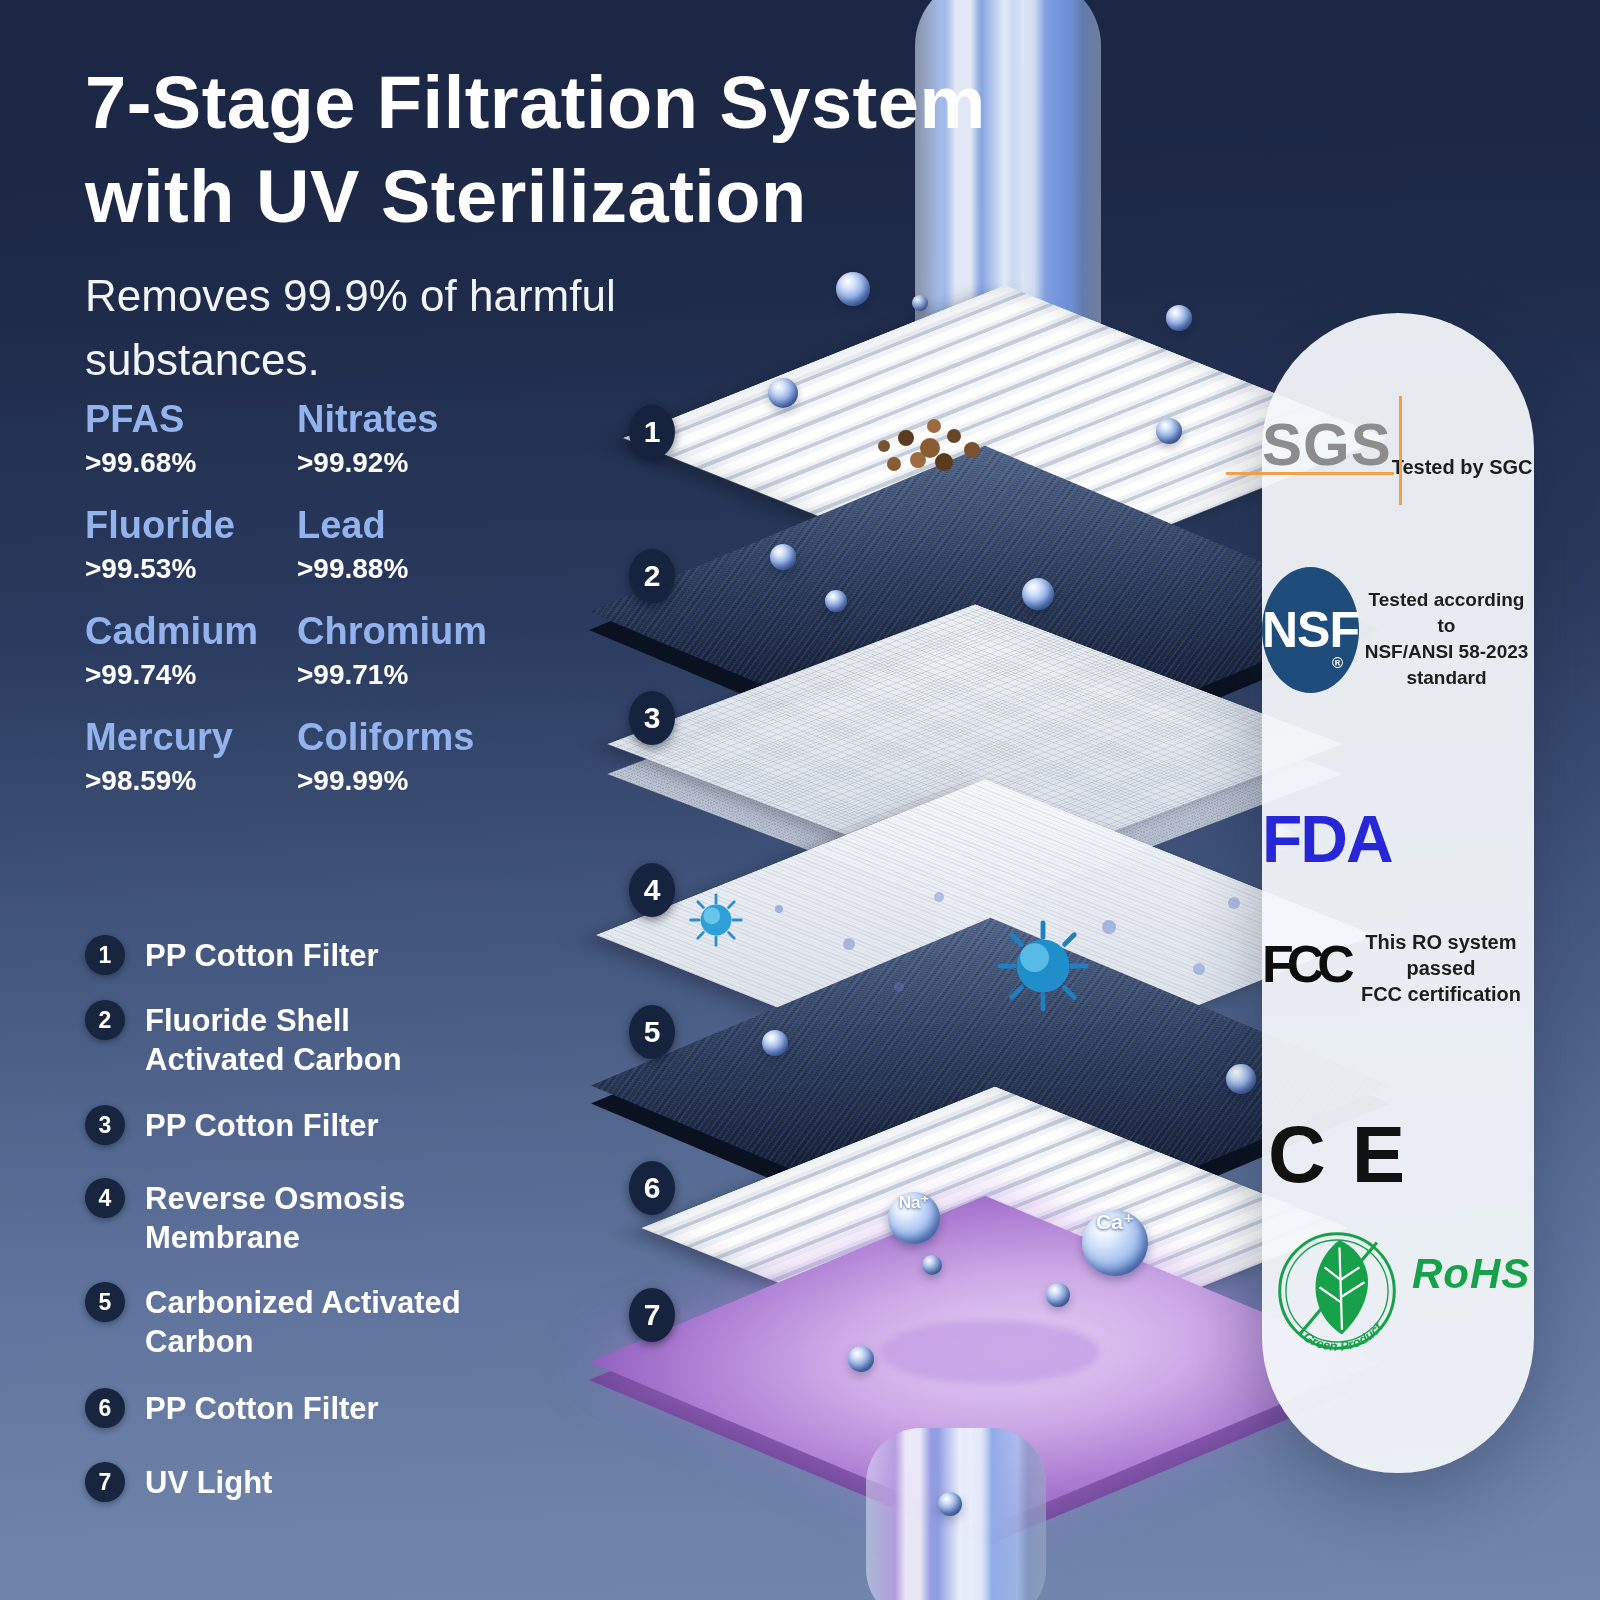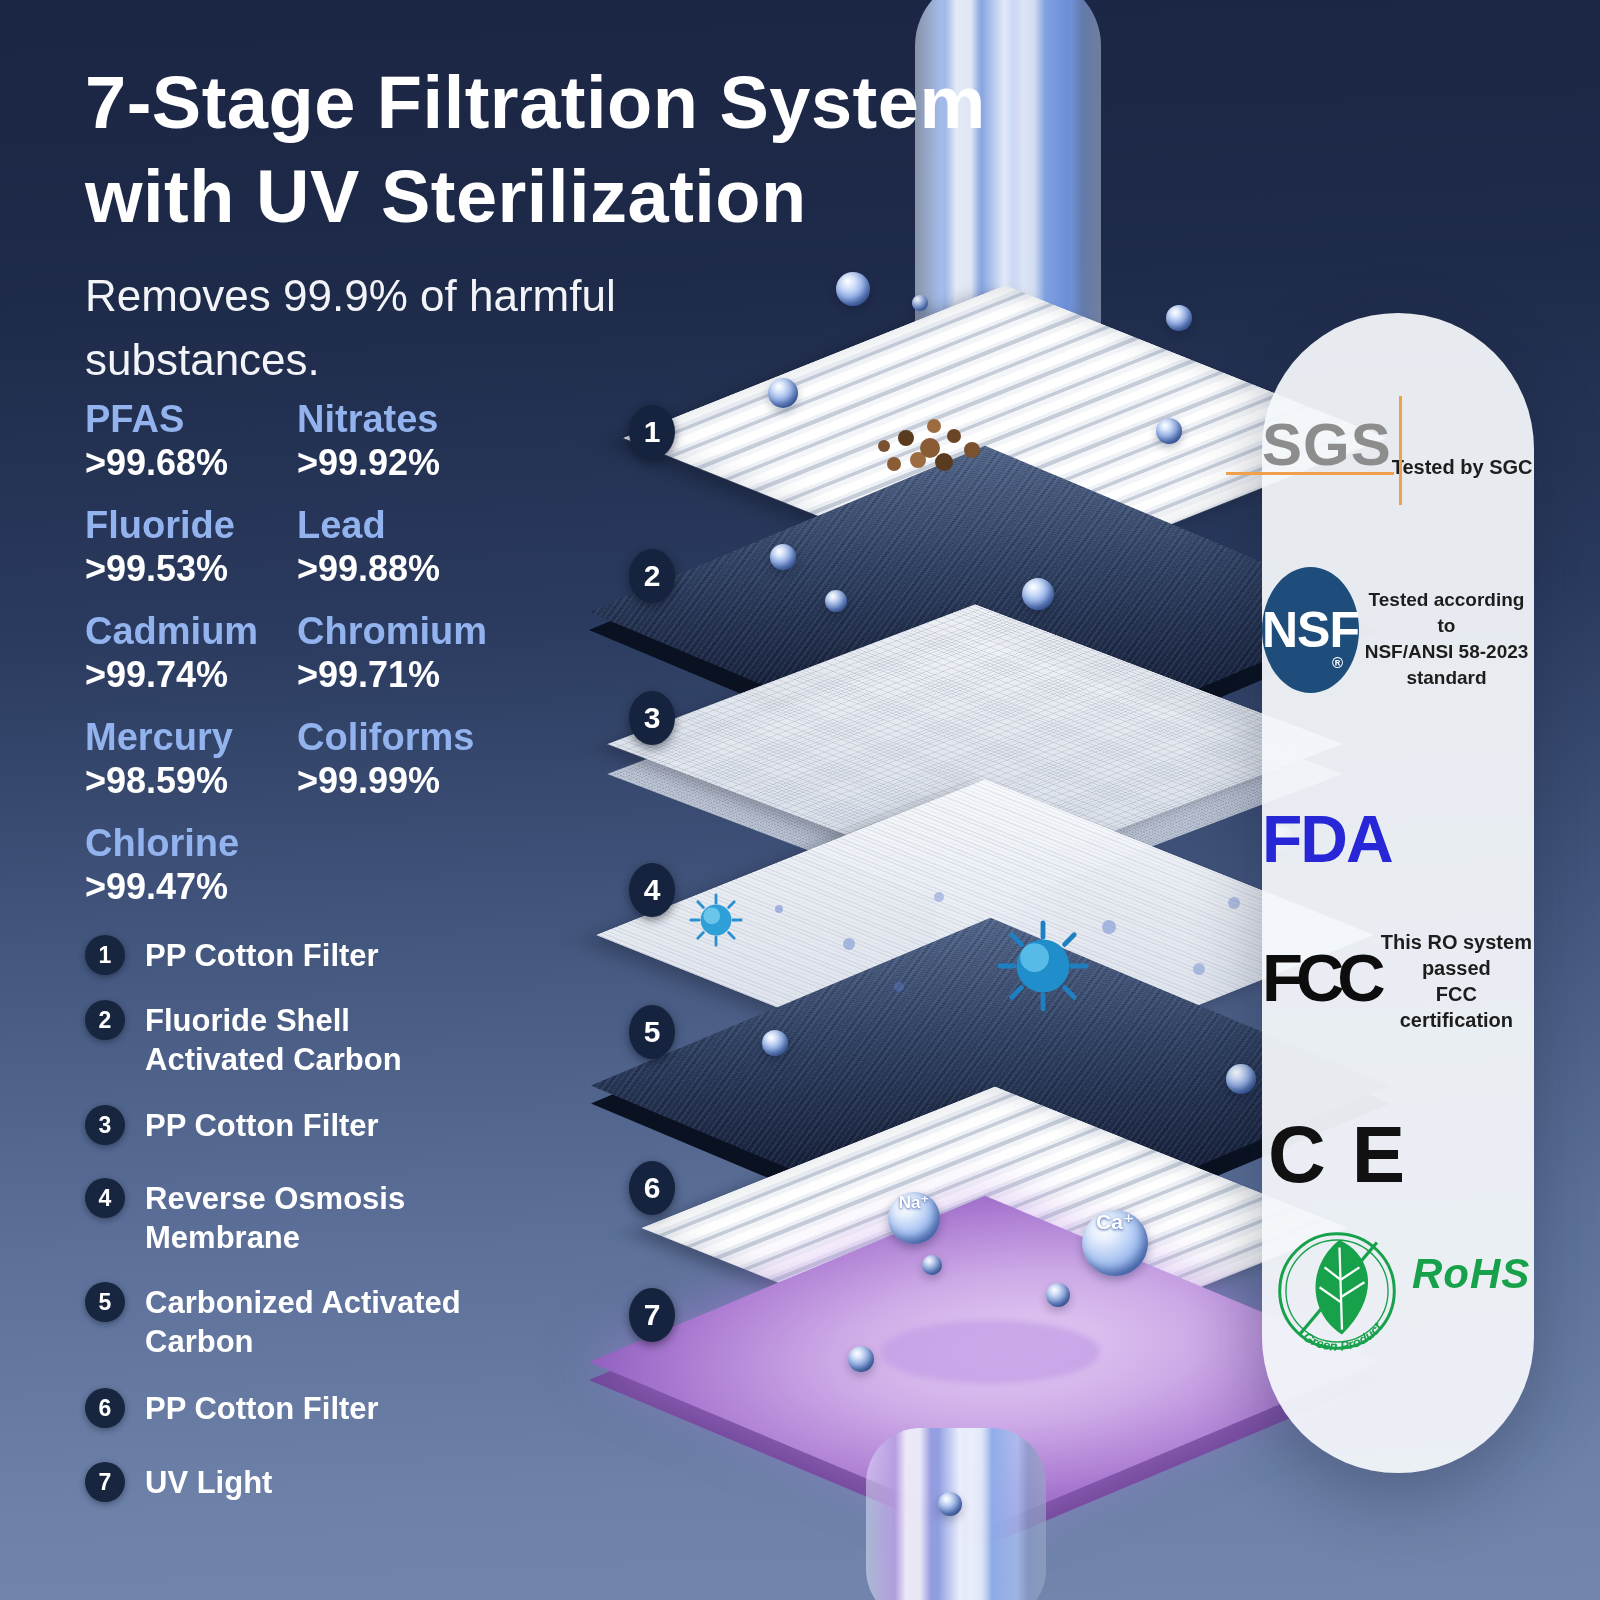--- a/index.html
+++ b/index.html
@@ -7,21 +7,21 @@
     position:relative;width:1600px;height:1600px;overflow:hidden;
     font-family:"Liberation Sans","DejaVu Sans",sans-serif;
     background:linear-gradient(178deg,#1b2644 0%,#1e2a49 18%,#2a3a5e 38%,#44577f 58%,#5c7099 76%,#6d81a9 92%,#7286ad 100%);
   }
   
   .hdr{position:absolute;left:85px;top:56px;z-index:30;}
   .title{font-size:74px;line-height:94px;font-weight:700;color:#ffffff;white-space:pre-line;letter-spacing:0.5px;}
   .subtitle{margin-top:20px;font-size:44px;line-height:64px;font-weight:400;color:#f2f4f8;white-space:pre-line;}
   .cgrid{position:absolute;left:85px;top:398px;z-index:30;display:grid;grid-template-columns:212px auto;column-gap:0;row-gap:18px;}
   .cname{font-size:38px;line-height:42px;font-weight:700;color:#93b3ee;}
-  .cval{font-size:36px;line-height:46px;font-weight:700;color:#ffffff;}
+  .cval{font-size:28px;line-height:46px;font-weight:700;color:#ffffff;}
   .stages{position:absolute;left:0;top:0;width:520px;height:1600px;z-index:30;}
   .stage{position:absolute;left:85px;display:flex;align-items:flex-start;gap:20px;}
   .snum{flex:0 0 auto;width:40px;height:40px;border-radius:50%;background:#17253f;color:#fff;
         display:flex;align-items:center;justify-content:center;font-size:23px;font-weight:700;margin-top:0px;
         box-shadow:0 2px 6px rgba(8,14,28,.4);}
   .slabel{font-size:31px;line-height:39px;font-weight:700;color:#ffffff;white-space:pre-line;padding-top:1px;}
   
   .diagram{position:absolute;inset:0;z-index:1;}
   .stream{position:absolute;border-radius:70px;
     background:linear-gradient(90deg,rgba(233,241,255,.55) 0%,#a9c1f0 14%,#7e9fe4 34%,#eaf1ff 48%,#8fadea 64%,#6f93df 82%,rgba(220,231,252,.6) 100%);
@@ -67,21 +67,21 @@
   .cap-item{position:absolute;left:0;width:100%;display:flex;flex-direction:row;align-items:center;}
   .sgs-box{position:relative;}
   .sgs-text{font-size:60px;font-weight:800;color:#8d8d8d;letter-spacing:1px;}
   .sgs-h{position:absolute;left:-36px;right:-2px;bottom:4px;height:3px;background:#f0a04a;}
   .sgs-v{position:absolute;right:-10px;top:-14px;bottom:-26px;width:3px;background:#f0a04a;}
   .cap-caption{font-size:20px;line-height:26px;font-weight:700;color:#1d1d1d;text-align:center;white-space:pre-line;}
   .nsf-circle{width:126px;height:126px;border-radius:50%;background:#1e4d7b;display:flex;align-items:center;justify-content:center;position:relative;}
   .nsf-text{color:#ffffff;font-size:50px;font-weight:800;letter-spacing:-1px;}
   .nsf-reg{position:absolute;right:16px;bottom:22px;color:#fff;font-size:15px;font-weight:700;}
   .fda-text{font-size:66px;font-weight:900;color:#2727d8;letter-spacing:-2px;}
-  .fcc-text{font-size:67px;font-weight:900;color:#0d0d0d;letter-spacing:-7px;}
+  .fcc-text{font-size:52px;font-weight:900;color:#0d0d0d;letter-spacing:-7px;}
   .ce-text{font-size:80px;font-weight:700;color:#111111;letter-spacing:26px;text-indent:6px;}
   .rohs-text{margin-top:-34px;font-size:42px;font-weight:800;font-style:italic;color:#17a14b;letter-spacing:1px;}
 </style>
 </head>
 <body>
 
 <div class="canvas">
 
   <div class="diagram">
 
@@ -246,24 +246,20 @@
         <div class="cval">&gt;99.71%</div>
       </div>
     <div>
         <div class="cname">Mercury</div>
         <div class="cval">&gt;98.59%</div>
       </div>
     <div>
         <div class="cname">Coliforms</div>
         <div class="cval">&gt;99.99%</div>
       </div>
-    <div>
-        <div class="cname">Chlorine</div>
-        <div class="cval">&gt;99.47%</div>
-      </div>
   </div>
 
   <div class="stages">
     <div class="stage" style="top:935px;">
         <span class="snum">1</span>
         <span class="slabel">PP Cotton Filter</span>
       </div>
     <div class="stage" style="top:1000px;">
         <span class="snum">2</span>
         <span class="slabel">Fluoride Shell

